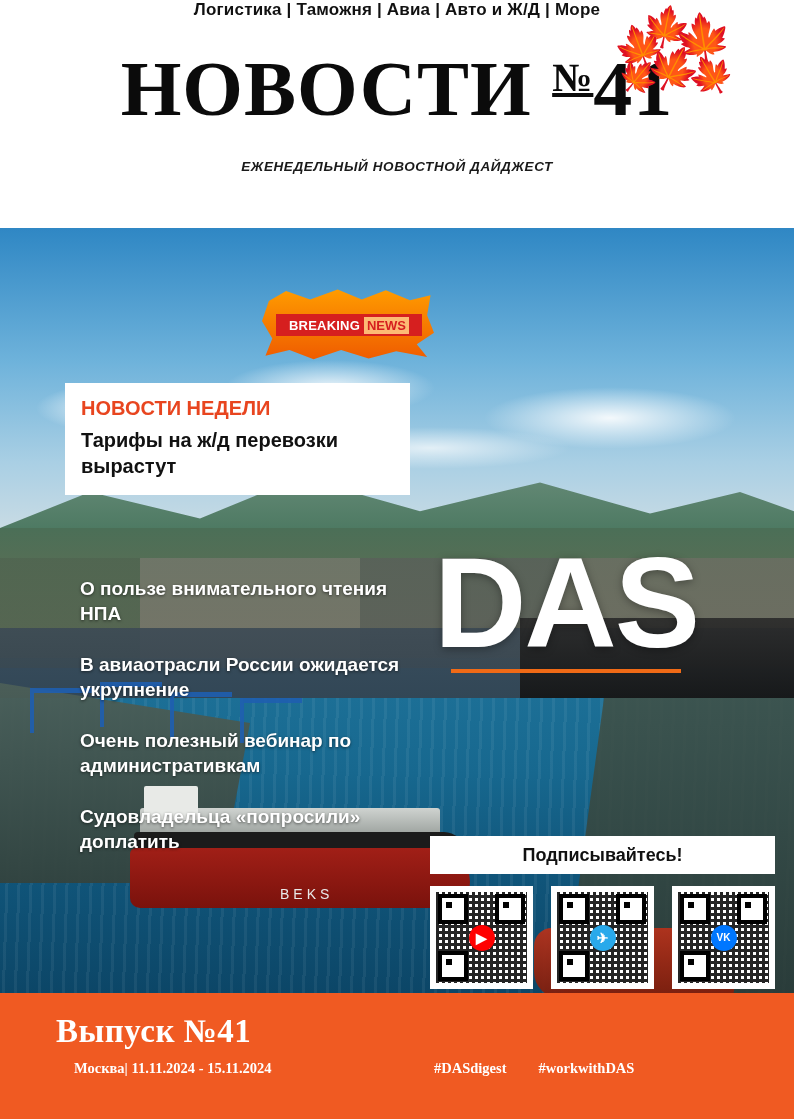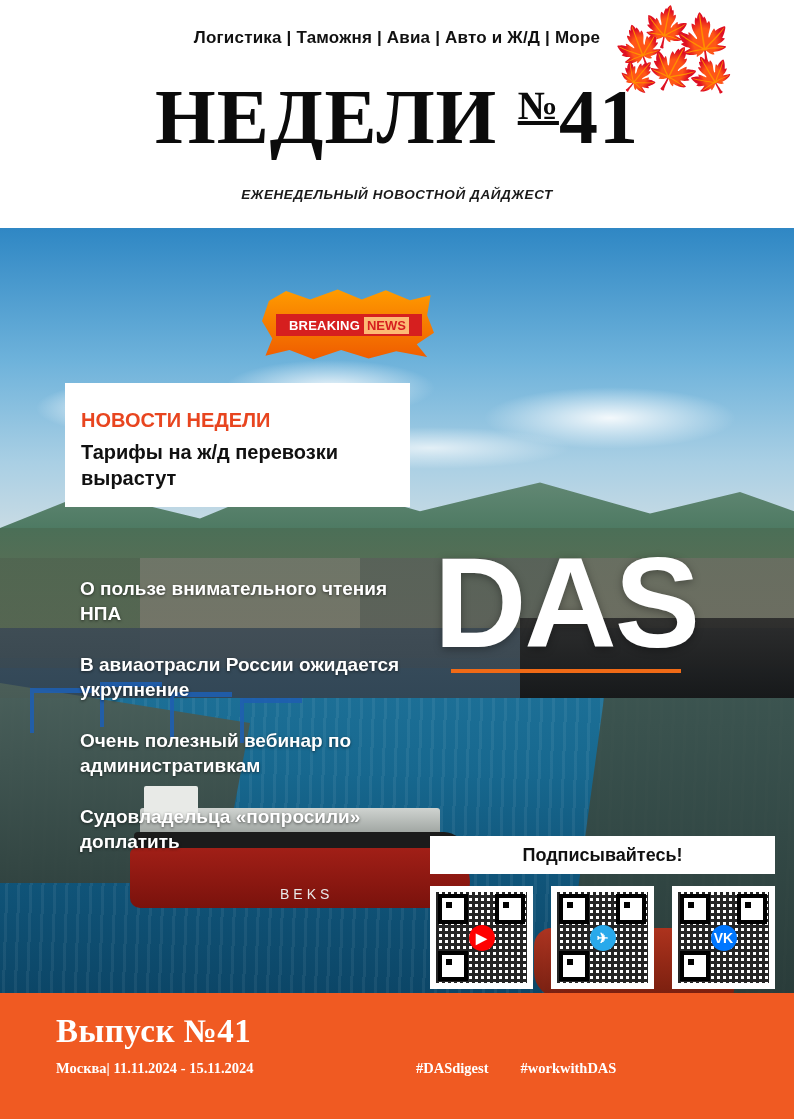--- a/index.html
+++ b/index.html
@@ -21,21 +21,20 @@
     height: 228px;
     background: #ffffff;
     overflow: hidden;
   }
   .kicker {
     text-align: center;
     font-size: 17px;
     font-weight: bold;
     color: #111111;
     letter-spacing: .2px;
-    padding-top: 28px;
   }
   .masthead {
     text-align: center;
     font-family: "Liberation Serif", serif;
     font-weight: bold;
     font-size: 78px;
     line-height: 88px;
     color: #0b0b0b;
     letter-spacing: 1px;
     margin-top: 14px;
@@ -216,21 +215,21 @@
     background: #fdba74; color: #d61f1f; font-size: 13px; font-weight: bold;
     padding: 1px 3px;
   }
 
   
   .news-box {
     position: absolute;
     left: 65px; top: 155px;
     width: 345px;
     background: #ffffff;
-    padding: 26px 16px 16px 16px;
+    padding: 14px 16px 16px 16px;
     box-sizing: border-box;
   }
   .news-box .label {
     color: #e8451f;
     font-size: 20px;
     font-weight: bold;
     margin-bottom: 7px;
   }
   .news-box .head {
     color: #111111;
@@ -353,21 +352,21 @@
     letter-spacing: .5px;
   }
   .footer-row {
     display: flex;
     align-items: center;
     padding: 10px 0 0 56px;
     font-family: "Liberation Serif", serif;
     font-weight: bold;
     font-size: 14.5px;
   }
-  .footer-left { width: 360px; }
+  .footer-left { width: 360px; margin-left: 18px; }
   .footer-tags { display: flex; gap: 32px; }
 
   .white-gap {
     position: absolute;
     left: 0; top: 993px;
     width: 794px; height: 8px;
     background: #ffffff;
   }
 </style>
 </head>
@@ -380,21 +379,21 @@
     <span class="leaf l2">🍁</span>
     <span class="leaf l3">🍁</span>
     <span class="leaf l4">🍁</span>
     <span class="leaf l5">🍁</span>
     <span class="leaf l6">🍁</span>
   </div>
 
   <div class="kicker">Логистика | Таможня |  Авиа | Авто и Ж/Д | Море</div>
 
   <div class="masthead">
-    <span>НЕДЕЛИ</span>
+    <span>НОВОСТИ</span>
     <span class="num">
       <sup>№</sup><span>41</span>
     </span>
   </div>
 
   <div class="subtitle">ЕЖЕНЕДЕЛЬНЫЙ НОВОСТНОЙ ДАЙДЖЕСТ</div>
 </div>
 
 <div class="cover">
   <div class="sky"></div>
@@ -486,21 +485,21 @@
       <div class="qr-noise"></div>
       <div class="qr-eye tl">
           <i></i>
         </div>
       <div class="qr-eye tr">
           <i></i>
         </div>
       <div class="qr-eye bl">
           <i></i>
         </div>
-      <div class="qr-center vk" style="font-size:14px">VK</div>
+      <div class="qr-center vk" style="font-size:10px">VK</div>
     </div>
   </div>
 </div>
 
 <div class="white-gap"></div>
 
 <div class="footer">
   <div class="footer-title">Выпуск №41</div>
   <div class="footer-row">
     <div class="footer-left">Москва|  11.11.2024 - 15.11.2024</div>

